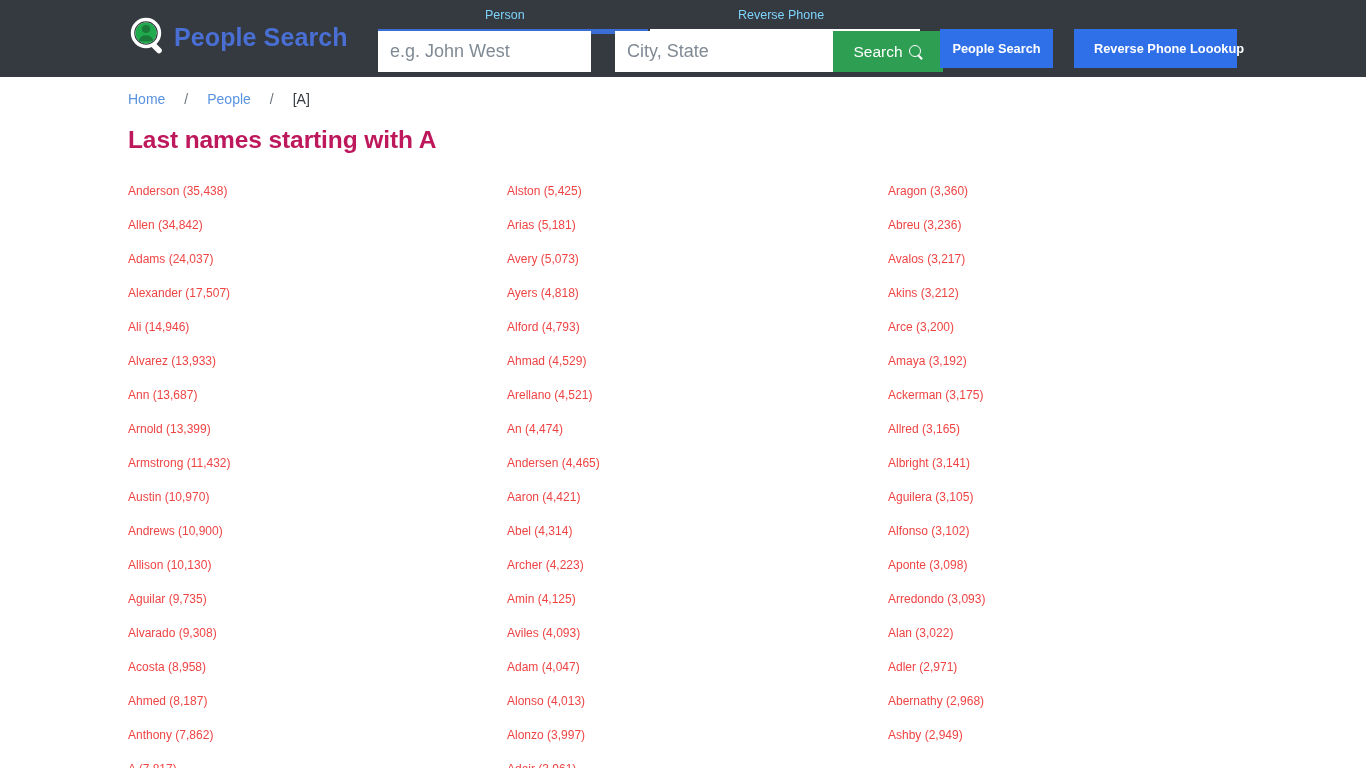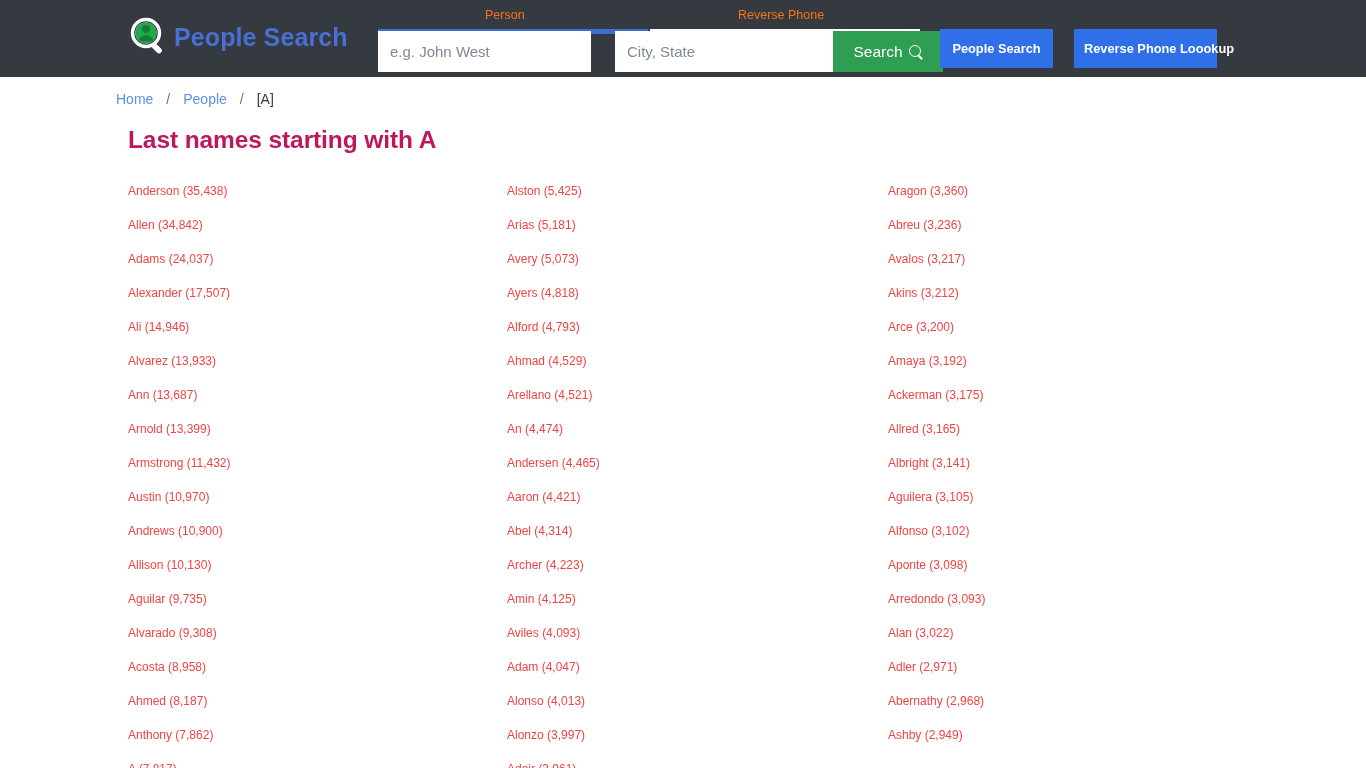--- a/index.html
+++ b/index.html
@@ -51,21 +51,21 @@
     position: absolute;
     left: 378px;
     top: 8px;
     width: 542px;
     height: 20px;
   }
   .tab-label {
     position: absolute;
     top: 0;
     font-size: 12.5px;
-    color: #f97316;
+    color: #7dd3fc;
     white-space: nowrap;
   }
   .tab-label.person   { left: 107px; }
   .tab-label.reverse  { left: 360px; }
   .tab-underline {
     position: absolute;
     top: 21px;
     height: 5px;
   }
   .tab-underline.person  { left: 0px;   width: 270px; background: #3b6ed4; }
@@ -78,21 +78,21 @@
     top: 31px;
     height: 41px;
     display: flex;
     align-items: stretch;
   }
   .search-field {
     border: 0;
     outline: none;
     background: #ffffff;
     height: 41px;
-    font-size: 15px;
+    font-size: 18px;
     color: #212529;
     padding: 0 12px;
     font-family: "Liberation Sans", sans-serif;
   }
   .search-field::placeholder { color: #808a94; opacity: 1; }
   .search-field.name { width: 213px; }
   .search-field.city { width: 218px; margin-left: 24px; }
   .search-submit {
     width: 110px;
     height: 41px;
@@ -146,34 +146,34 @@
     font-weight: bold;
     height: 39px;
     display: flex;
     align-items: center;
     justify-content: center;
     cursor: pointer;
     white-space: nowrap;
     font-family: "Liberation Sans", sans-serif;
   }
   .nav-btn.people  { width: 113px; }
-  .nav-btn.reverse { width: 143px; padding-left: 33px; }
+  .nav-btn.reverse { width: 163px; padding-left: 33px; }
 
   
   .page-body { padding: 0; }
 
   .breadcrumb {
     position: absolute;
-    left: 116px;
+    left: 128px;
     top: 91px;
     font-size: 14px;
     color: #343a40;
     display: flex;
     align-items: center;
-    gap: 6px;
+    gap: 12px;
   }
   .breadcrumb a {
     color: #5a93e0;
     text-decoration: none;
   }
   .breadcrumb .sep {
     color: #6c757d;
     margin: 0 7px;
   }
   .breadcrumb .current { color: #343a40; }

